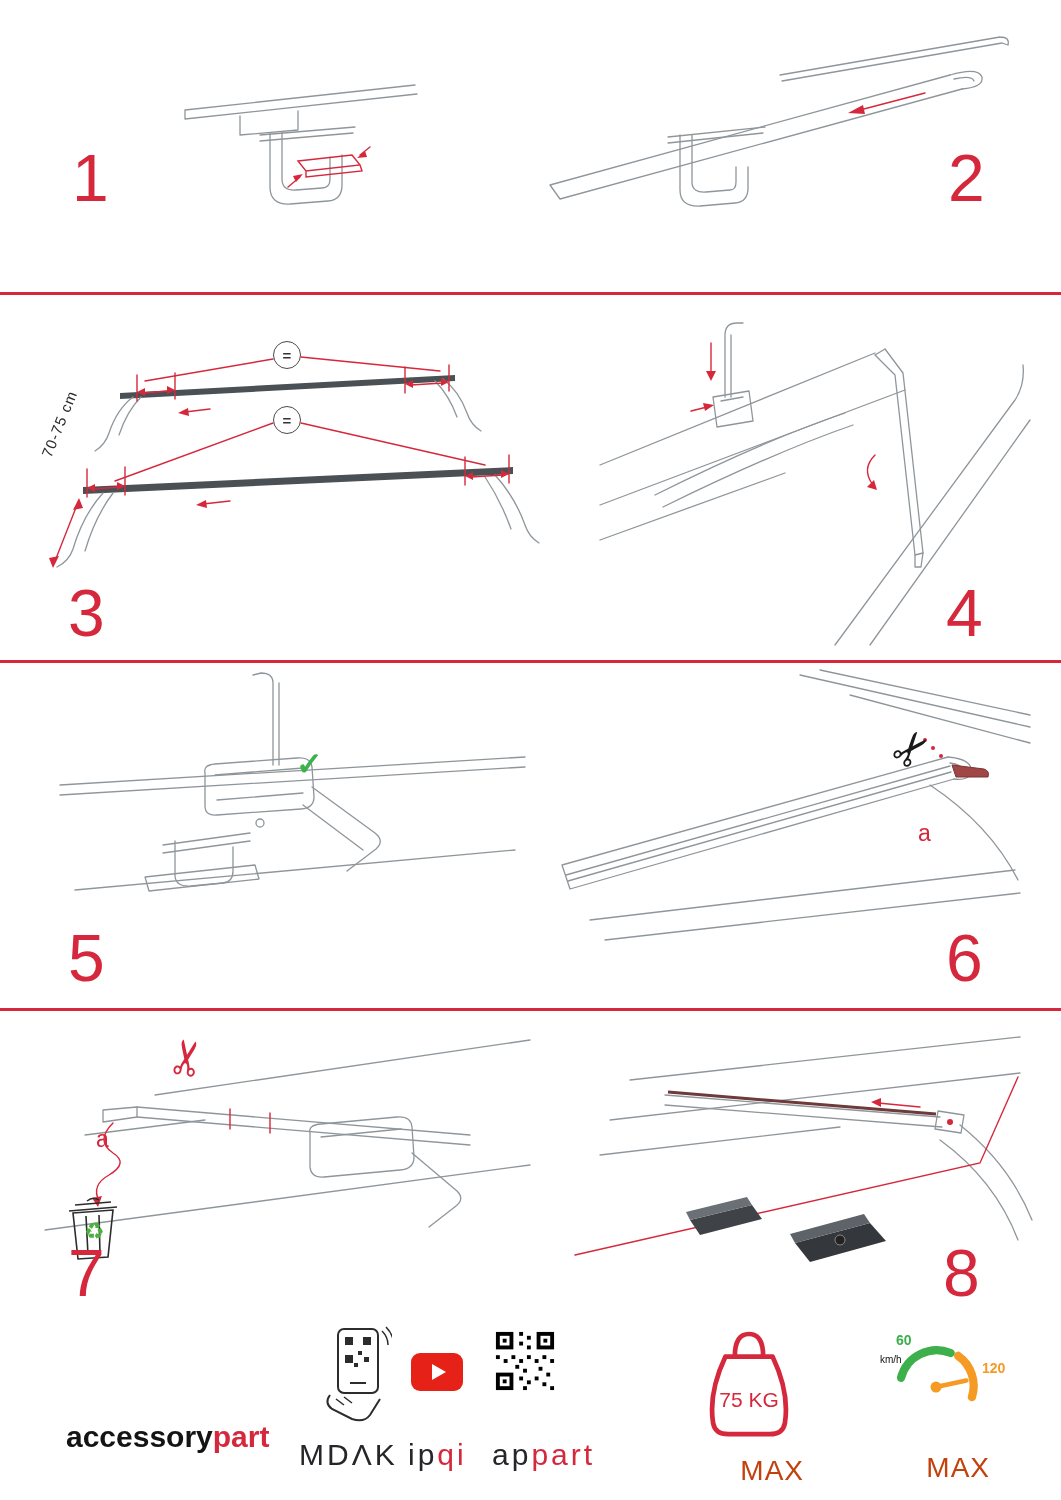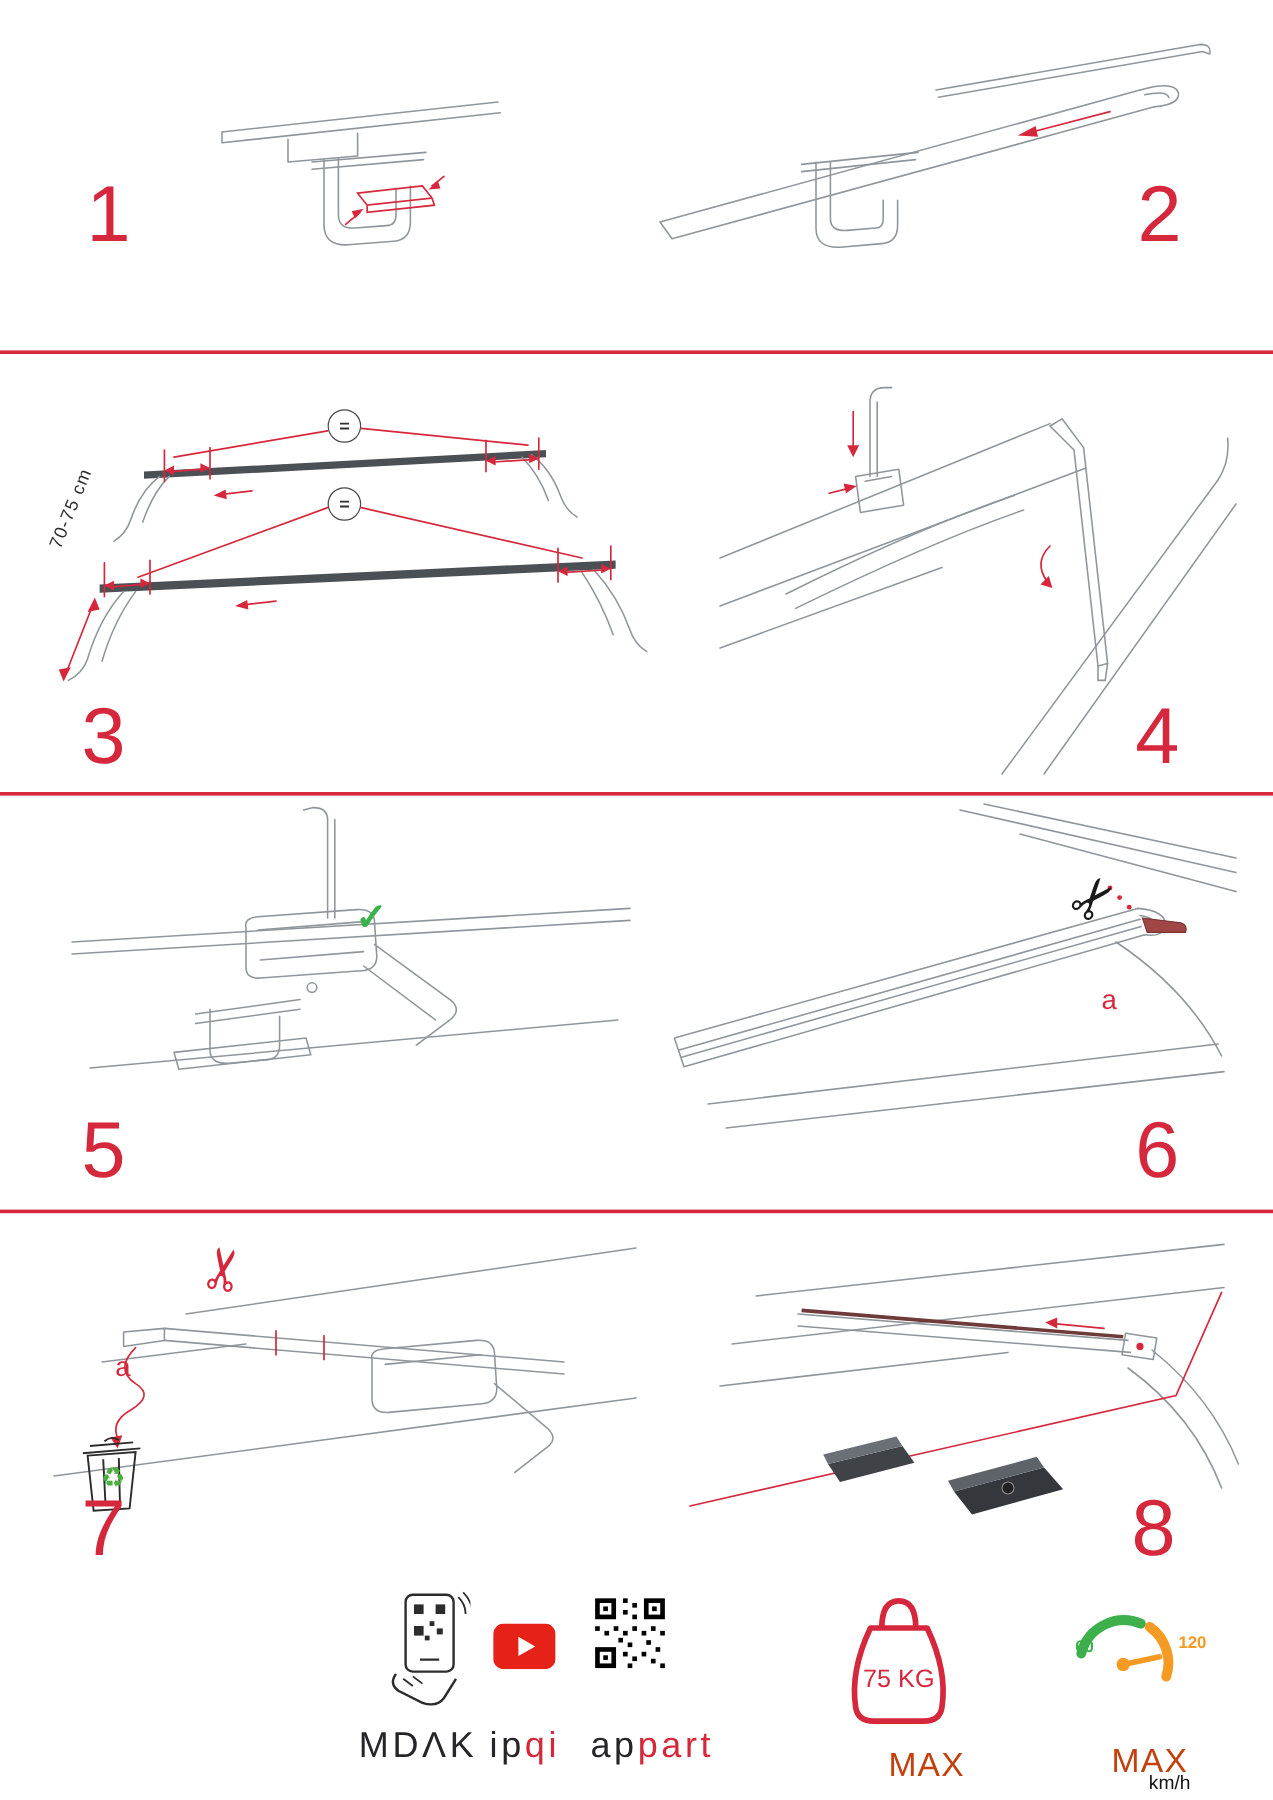--- a/index.html
+++ b/index.html
@@ -34,21 +34,21 @@
   
   .logo{position:absolute;left:86px;top:1336px;font-size:48px;font-weight:700;letter-spacing:2px;color:var(--logo-blue);}
   .tagline{position:absolute;left:66px;top:1420px;font-size:30px;font-weight:700;color:var(--ink);}
   .tagline .red{color:var(--accent);font-weight:700;}
   .partner{position:absolute;font-size:30px;color:#26262a;letter-spacing:3px;font-weight:500;}
   .partner .red{color:var(--accent);}
   .wtext{position:absolute;left:697px;top:1388px;width:104px;text-align:center;
          color:var(--accent);font-weight:400;font-size:21px;}
   .maxlbl{position:absolute;width:110px;text-align:right;font-size:28px;font-weight:400;color:#c2410c;letter-spacing:1px;}
   .speedtick{position:absolute;font-size:14px;font-weight:700;}
-  .kmh{position:absolute;left:880px;top:1478px;width:112px;text-align:right;font-size:16px;color:#111;}
+  .kmh{position:absolute;left:880px;top:1354px;width:112px;text-align:left;font-size:10px;color:#111;}
 </style>
 </head>
 <body>
 
 <div class="page">
 
   <div class="divider" style="top:292px"></div>
   <div class="divider" style="top:660px"></div>
   <div class="divider" style="top:1008px"></div>
 
@@ -189,20 +189,21 @@
       <polygon class="rdf" points="331,87 341,83 341,92"></polygon>
     <path class="rd" d="M35,240 L440,148 L478,62" stroke-width="1.6"></path>
     <polygon points="150,205 212,190 222,204 160,220" fill="#3f4347"></polygon>
     <polygon points="150,205 212,190 207,182 146,197" fill="#6a7075"></polygon>
     <polygon points="255,228 330,208 346,226 270,247" fill="#34383c"></polygon>
     <polygon points="255,228 330,208 324,199 250,219" fill="#5d6368"></polygon>
     <circle cx="300" cy="225" r="5" fill="#222" stroke="#888" stroke-width="1"></circle>
   </svg>
   <div class="num" style="left:943px;top:1240px">8</div>
 
+  <div class="tagline"><span>accessory</span><span class="red">part</span></div>
 
   <svg class="abs" style="left:318px;top:1325px" width="74" height="100" viewBox="0 0 74 100">
     <rect x="20" y="4" width="40" height="64" rx="6" fill="#fff" stroke="#2c2c2c" stroke-width="2"></rect>
     <rect x="27" y="12" width="8" height="8" fill="#2c2c2c"></rect>
     <rect x="45" y="12" width="8" height="8" fill="#2c2c2c"></rect>
     <rect x="27" y="30" width="8" height="8" fill="#2c2c2c"></rect>
     <rect x="40" y="26" width="4" height="4" fill="#2c2c2c"></rect>
     <rect x="46" y="32" width="5" height="5" fill="#2c2c2c"></rect>
     <rect x="36" y="38" width="4" height="4" fill="#2c2c2c"></rect>
     <line x1="32" y1="58" x2="48" y2="58" stroke="#2c2c2c" stroke-width="2"></line>
@@ -260,18 +261,18 @@
   </svg>
   <div class="wtext">75 KG</div>
   <div class="maxlbl" style="left:694px;top:1455px">MAX</div>
 
   <svg class="abs" style="left:880px;top:1330px" width="112" height="92" viewBox="0 0 120 100">
     <path d="M22,52 A40,40 0 0 1 76,25" stroke="#3daf4b" stroke-width="9" fill="none" stroke-linecap="round"></path>
     <path d="M84,28 A40,40 0 0 1 99,73" stroke="#f59a23" stroke-width="9" fill="none" stroke-linecap="round"></path>
     <line x1="60" y1="62" x2="93" y2="55" stroke="#f59a23" stroke-width="5" stroke-linecap="round"></line>
     <circle cx="60" cy="62" r="6" fill="#f59a23"></circle>
   </svg>
-  <div class="speedtick" style="left:896px;top:1364px;color:var(--gauge-green)">60</div>
+  <div class="speedtick" style="left:896px;top:1332px;color:var(--gauge-green)">60</div>
   <div class="speedtick" style="left:982px;top:1360px;color:var(--gauge-orange)">120</div>
   <div class="kmh">km/h</div>
   <div class="maxlbl" style="left:880px;top:1452px">MAX</div>
 
 </div>
 
 </body></html>

